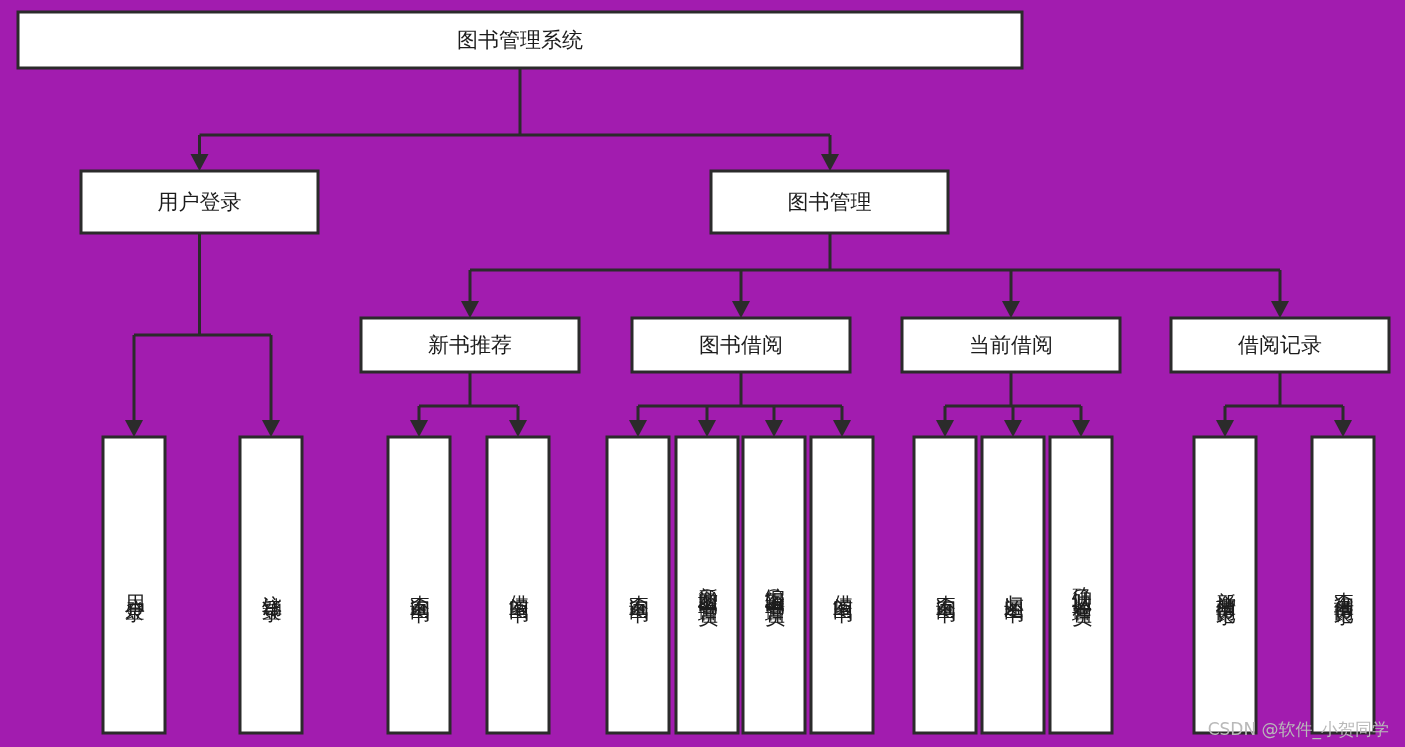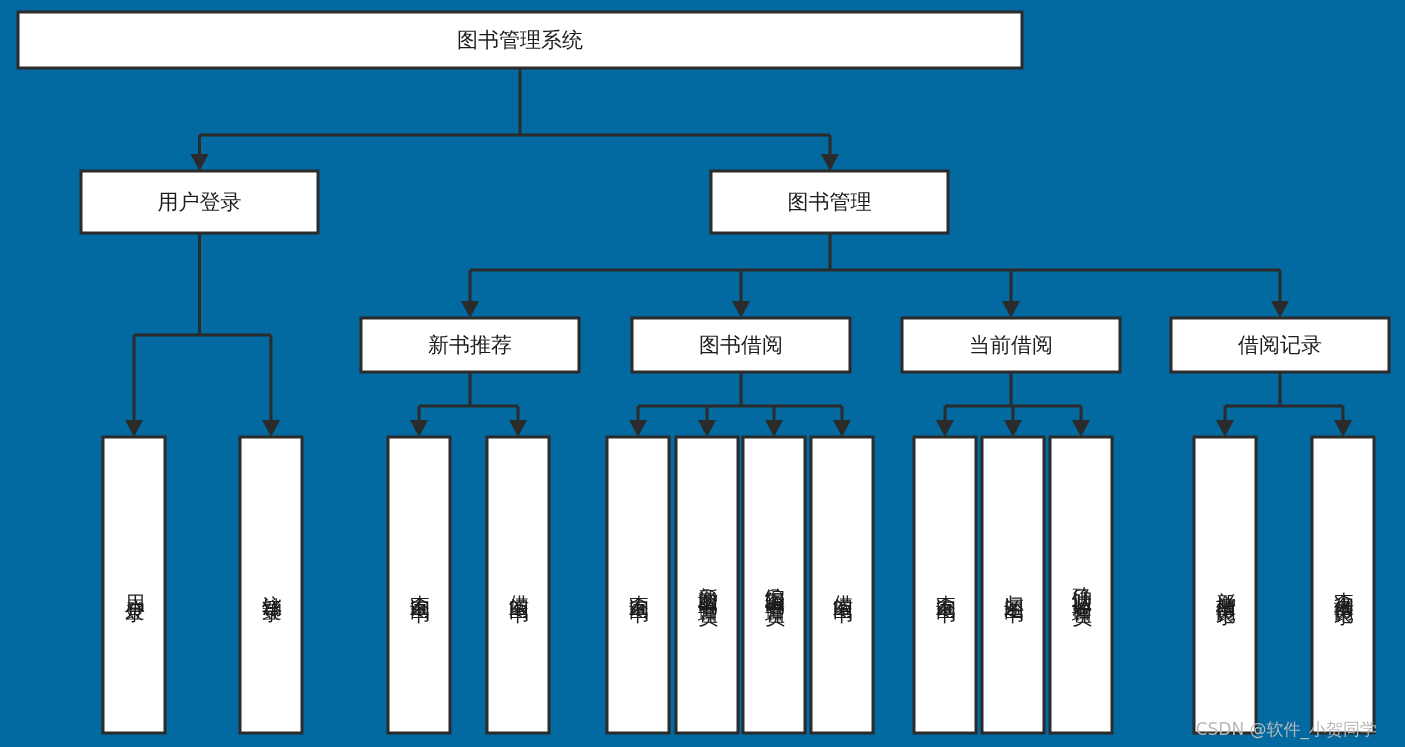--- a/index.html
+++ b/index.html
@@ -10,21 +10,21 @@
   body {
     width: 1405px;
     height: 747px;
     overflow: hidden;
     font-family: "DejaVu Sans", "Liberation Sans", sans-serif;
   }
   #diagram-root {
     position: relative;
     width: 1405px;
     height: 747px;
-    background: #0369a1;
+    background: #a21caf;
   }
   svg#flow {
     position: absolute;
     left: 0;
     top: 0;
     width: 1405px;
     height: 747px;
     display: block;
   }
   .node-rect {
@@ -54,21 +54,21 @@
     font-size: 20px;
     fill: #1c1c1c;
     writing-mode: vertical-rl;
     text-orientation: upright;
     letter-spacing: 3px;
     dominant-baseline: middle;
     text-anchor: middle;
   }
   .watermark {
     position: absolute;
-    right: 28px;
+    right: 16px;
     bottom: 6px;
     font-family: "DejaVu Sans", "Liberation Sans", sans-serif;
     font-size: 17px;
     color: #b9b9b9;
     white-space: nowrap;
     user-select: none;
   }
 </style>
 </head>
 <body>

